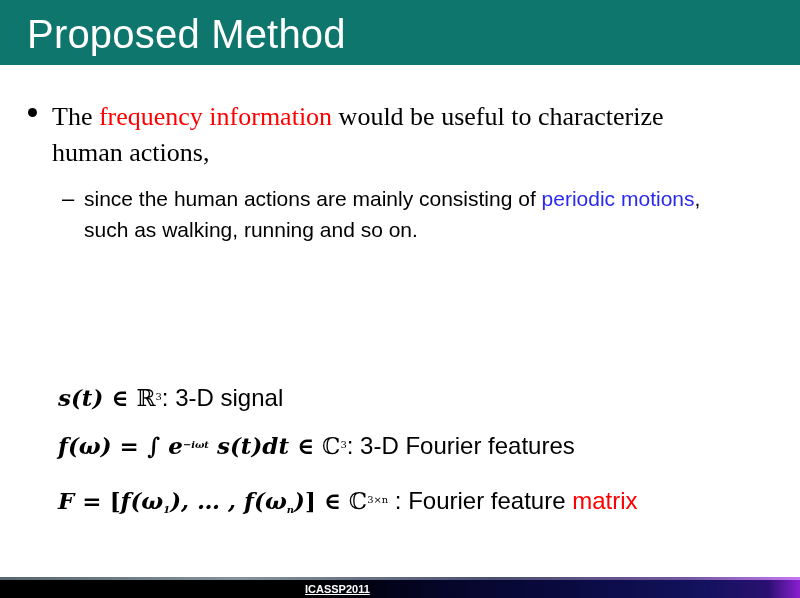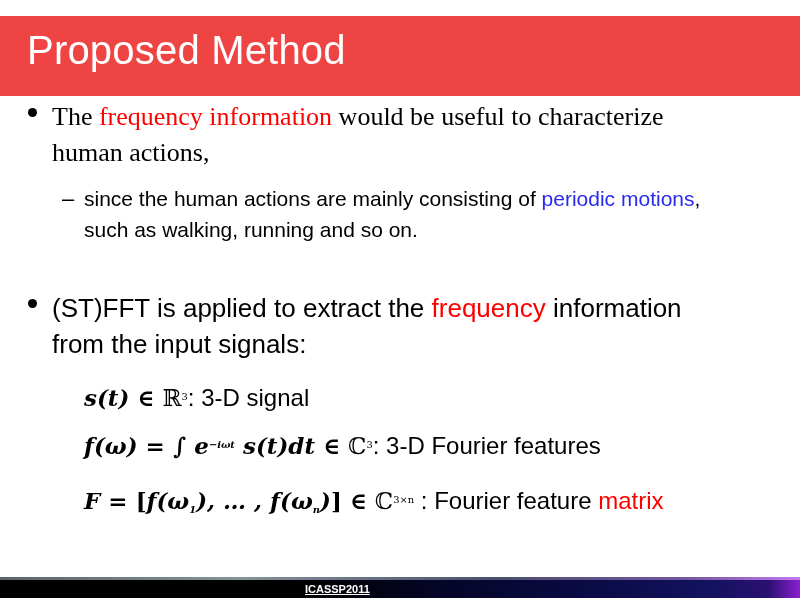--- a/index.html
+++ b/index.html
@@ -13,24 +13,24 @@
     height: 598px;
     background: #ffffff;
     overflow: hidden;
     font-family: "Liberation Sans", sans-serif;
     -webkit-font-smoothing: antialiased;
   }
 
   
   #title-bar {
     position: absolute;
-    left: 0; top: 16px;
-    width: 800px;
-    height: 80px;
-    background: #ef4444;
+    left: 0; top: 0;
+    width: 800px;
+    height: 65px;
+    background: #0f766e;
   }
   #title-text {
     position: absolute;
     left: 27px;
     top: 9px;
     font-size: 40px;
     font-weight: 400;
     color: #ffffff;
     letter-spacing: 0.2px;
     white-space: nowrap;
@@ -110,21 +110,20 @@
 
   .hl-red  { color: #ff0000; }
   .hl-blue { color: #2a2aee; }
 
   
   .equation {
     position: absolute;
     left: 58px;
     color: #000000;
     white-space: nowrap;
-    margin-left: 26px;
   }
   .eq-math {
     font-family: "DejaVu Serif", serif;
     font-weight: bold;
     font-style: italic;
     font-size: 23px;
   }
   .eq-up {
     font-family: "DejaVu Serif", serif;
     font-weight: bold;
@@ -213,24 +212,20 @@
     <div class="bullet-row" id="bullet1">
       <span class="bullet-dot"></span>
       <span class="bullet-text"><span>The </span><span class="hl-red">frequency information</span><span> would be useful to characterize human actions,</span></span>
     </div>
 
     <div class="bullet-row" id="subbullet1">
       <span class="bullet-dash">–</span>
       <span class="bullet-text"><span>since  the human actions are mainly consisting of </span><span class="hl-blue">periodic motions</span><span>, such as walking, running and so on.</span></span>
     </div>
 
-    <div class="bullet-row" id="bullet2">
-      <span class="bullet-dot"></span>
-      <span class="bullet-text"><span>(ST)FFT is applied to extract the </span><span class="hl-red">frequency</span><span> information from the input signals:</span></span>
-    </div>
 
     <div class="equation" id="eq1"><span class="eq-math">s</span><span class="eq-math">(t)</span><span class="eq-up">&nbsp;</span><span class="eq-up">∈</span><span class="eq-up">&nbsp;</span><span class="bb">ℝ</span><sup class="eqsup bb">3</sup><span class="eq-plain">:</span><span class="eq-plain"> 3-D signal</span></div>
 
     <div class="equation" id="eq2"><span class="eq-math">f</span><span class="eq-math">(ω)</span><span class="eq-up">&nbsp;</span><span class="eq-up">=</span><span class="eq-up">&nbsp;</span><span class="eq-up">∫</span><span class="eq-up">&nbsp;</span><span class="eq-math">e</span><sup class="eqsup eq-math">−iωt</sup><span class="eq-up">&nbsp;</span><span class="eq-math">s</span><span class="eq-math">(t)dt</span><span class="eq-up">&nbsp;</span><span class="eq-up">∈</span><span class="eq-up">&nbsp;</span><span class="bb">ℂ</span><sup class="eqsup bb">3</sup><span class="eq-plain">:</span><span class="eq-plain"> 3-D Fourier features</span></div>
 
     <div class="equation" id="eq3"><span class="eq-math">F</span><span class="eq-up">&nbsp;</span><span class="eq-up">=</span><span class="eq-up">&nbsp;</span><span class="eq-up">[</span><span class="eq-math">f</span><span class="eq-math">(ω</span><sub class="eqsub eq-math">1</sub><span class="eq-math">)</span><span class="eq-math">, … , </span><span class="eq-math">f</span><span class="eq-math">(ω</span><sub class="eqsub eq-math">n</sub><span class="eq-math">)</span><span class="eq-up">]</span><span class="eq-up">&nbsp;</span><span class="eq-up">∈</span><span class="eq-up">&nbsp;</span><span class="bb">ℂ</span><sup class="eqsup bb">3×n</sup><span class="eq-plain"> :</span><span class="eq-plain"> Fourier feature </span><span class="eq-plain hl-red">matrix</span></div>
 
   </div>
 
   <div id="footer-hairline"></div>

